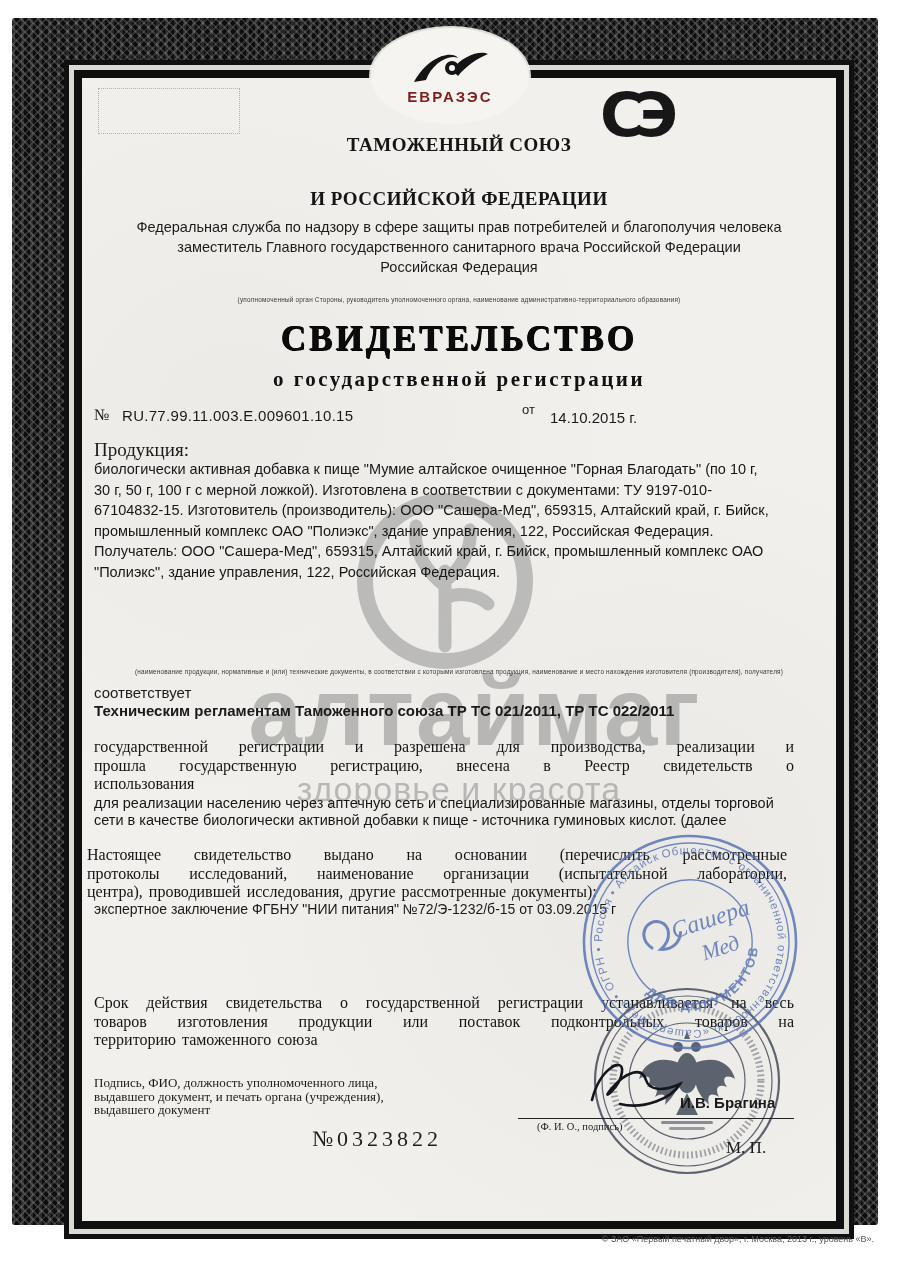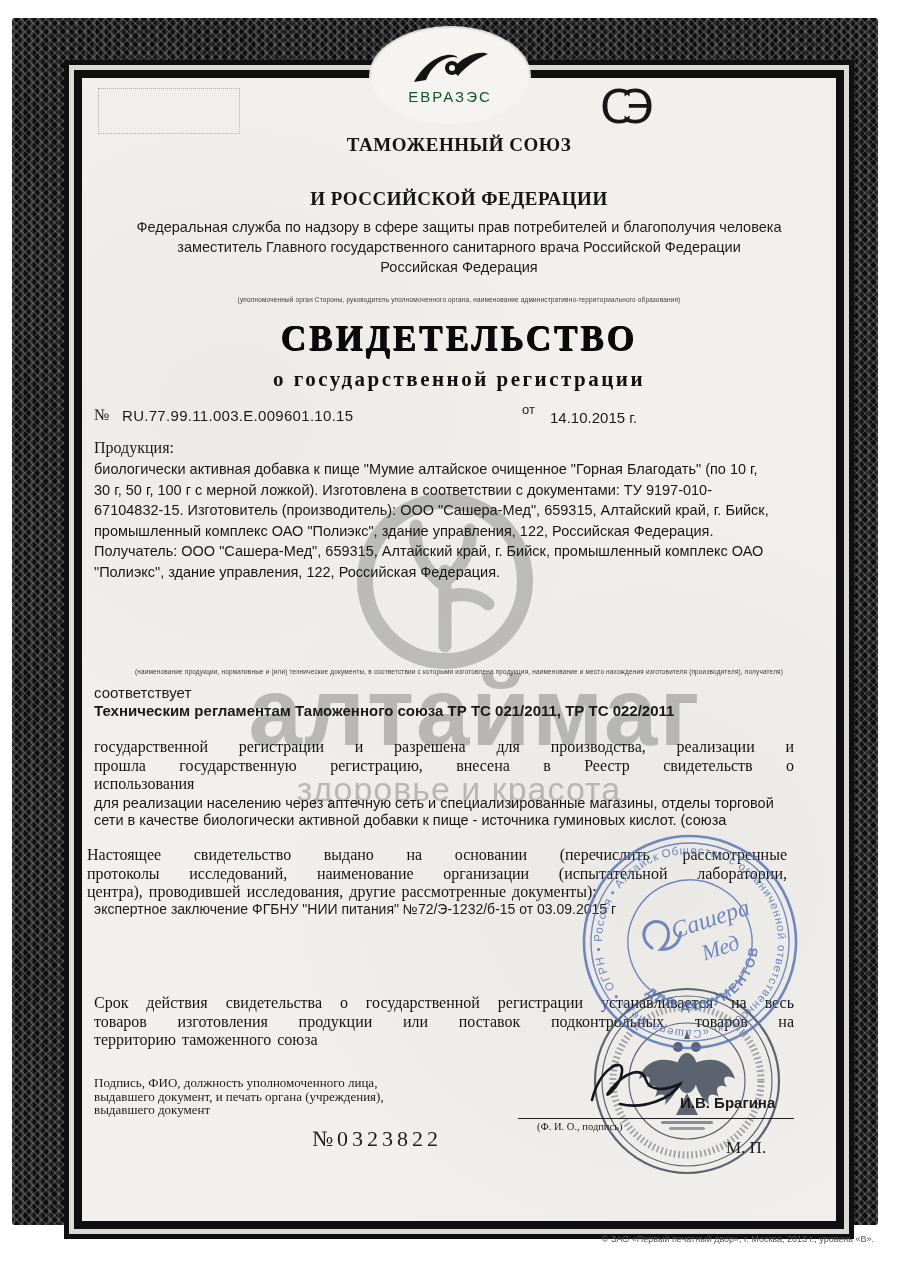--- a/index.html
+++ b/index.html
@@ -41,22 +41,22 @@
   .body-sans{font-size:14.5px;line-height:20.5px;color:#161616;}
   .body-serif{font-family:"Liberation Serif",serif;font-size:16px;line-height:18.5px;color:#141414;word-spacing:2px;}
   .wm{color:rgba(118,118,118,0.45);font-weight:700;}
   
   .eurasec{
     position:absolute; top:28px; left:50%; transform:translateX(-50%);
     width:158px; height:96px; background:#f5f4f0; border-radius:50%;
     z-index:6; display:flex; flex-direction:column; align-items:center; justify-content:center;
     box-shadow:0 0 0 2px rgba(240,240,236,0.9);
   }
-  .eurasec-label{font-weight:400;font-size:15px;letter-spacing:2px;color:#14532d;margin-top:-4px;}
-  .se-mark{font-weight:400;font-size:46px;letter-spacing:-10px;color:#171717;font-family:"DejaVu Sans",sans-serif;}
+  .eurasec-label{font-weight:700;font-size:15px;letter-spacing:2px;color:#7f1d1d;margin-top:-4px;}
+  .se-mark{font-weight:700;font-size:60px;letter-spacing:-10px;color:#171717;font-family:"DejaVu Sans",sans-serif;}
   .dotted-stamp{border:1.5px dotted rgba(60,60,60,0.35);}
   .sig-line{border-top:1.5px solid #222;}
   .caption{font-family:"Liberation Serif",serif;font-size:10.5px;color:#222;}
   .footer-note{font-size:9px;color:#555;}
   .stamp{pointer-events:none;}
 </style>
 </head>
 <body>
 
 <div class="ornate"></div>
@@ -87,21 +87,21 @@
   <div class="abs c micro" style="top:218px;">(уполномоченный орган Стороны, руководитель уполномоченного органа, наименование административно-территориального образования)</div>
 
   <div class="abs c doc-title" style="top:241px;">СВИДЕТЕЛЬСТВО</div>
   <div class="abs c doc-subtitle" style="top:289px;">о государственной регистрации</div>
 
   <div class="abs serif" style="left:12px;top:328px;font-size:16px;">№</div>
   <div class="abs" style="left:40px;top:329px;font-size:15px;letter-spacing:0.3px;">RU.77.99.11.003.E.009601.10.15</div>
   <div class="abs" style="left:440px;top:324px;font-size:13px;">от</div>
   <div class="abs" style="left:468px;top:331px;font-size:15px;">14.10.2015 г.</div>
 
-  <div class="abs serif" style="left:12px;top:361px;font-size:16px;">Продукция:</div>
+  <div class="abs serif" style="left:12px;top:361px;font-size:19px;">Продукция:</div>
   <div class="abs body-sans" style="left:12px;top:381px;width:702px;z-index:2;">
     <div>биологически активная добавка к пище "Мумие алтайское очищенное "Горная Благодать" (по 10 г,</div>
     <div>30 г, 50 г, 100 г с мерной ложкой). Изготовлена в соответствии с документами: ТУ 9197-010-</div>
     <div>67104832-15. Изготовитель (производитель): ООО "Сашера-Мед", 659315, Алтайский край, г. Бийск,</div>
     <div>промышленный комплекс ОАО "Полиэкс", здание управления, 122, Российская Федерация.</div>
     <div>Получатель: ООО "Сашера-Мед", 659315, Алтайский край, г. Бийск, промышленный комплекс ОАО</div>
     <div>"Полиэкс", здание управления, 122, Российская Федерация.</div>
   </div>
 
   <svg class="abs" style="left:268px;top:408px;z-index:1;opacity:0.5;" width="190" height="190" viewBox="0 0 190 190">
@@ -118,21 +118,21 @@
   <div class="abs c wm" style="top:692px;font-size:34px;font-weight:400;letter-spacing:1px;z-index:1;">здоровье и красота</div>
 
   <div class="abs body-serif" style="left:12px;top:660px;width:700px;z-index:2;">
     <div class="jline">государственной регистрации и разрешена для производства, реализации и</div>
     <div class="jline">прошла государственную регистрацию, внесена в Реестр свидетельств о</div>
     <div>использования</div>
   </div>
 
   <div class="abs body-sans" style="left:12px;top:717px;width:704px;line-height:17px;z-index:2;">
     <div>для реализации населению через аптечную сеть и специализированные магазины, отделы торговой</div>
-    <div>сети в качестве биологически активной добавки к пище - источника гуминовых кислот. (союза</div>
+    <div>сети в качестве биологически активной добавки к пище - источника гуминовых кислот. (далее</div>
   </div>
 
   <div class="abs body-serif" style="left:5px;top:768px;width:700px;z-index:2;">
     <div class="jline">Настоящее свидетельство выдано на основании (перечислить рассмотренные</div>
     <div class="jline">протоколы исследований, наименование организации (испытательной лаборатории,</div>
     <div>центра), проводившей исследования, другие рассмотренные документы):</div>
   </div>
 
   <div class="abs" style="left:12px;top:823px;font-size:14px;z-index:2;">экспертное заключение ФГБНУ "НИИ питания" №72/Э-1232/б-15 от 03.09.2015 г</div>
 

